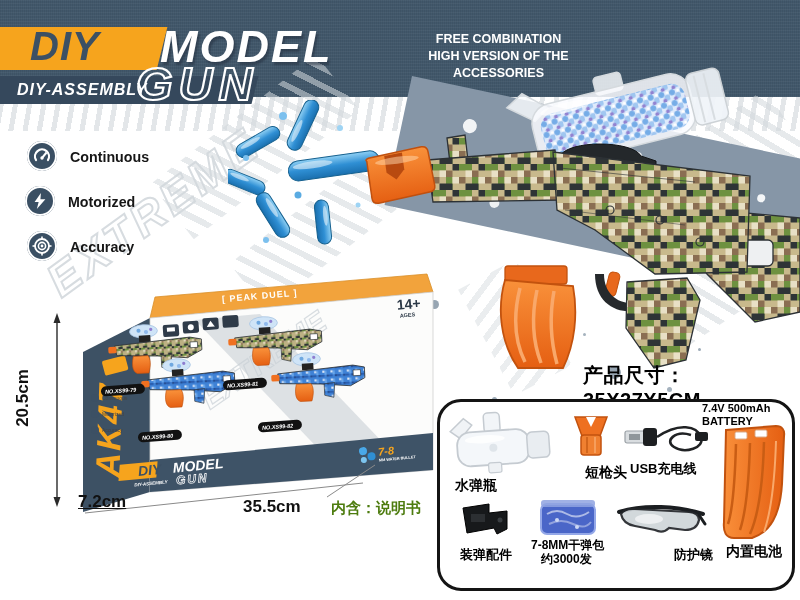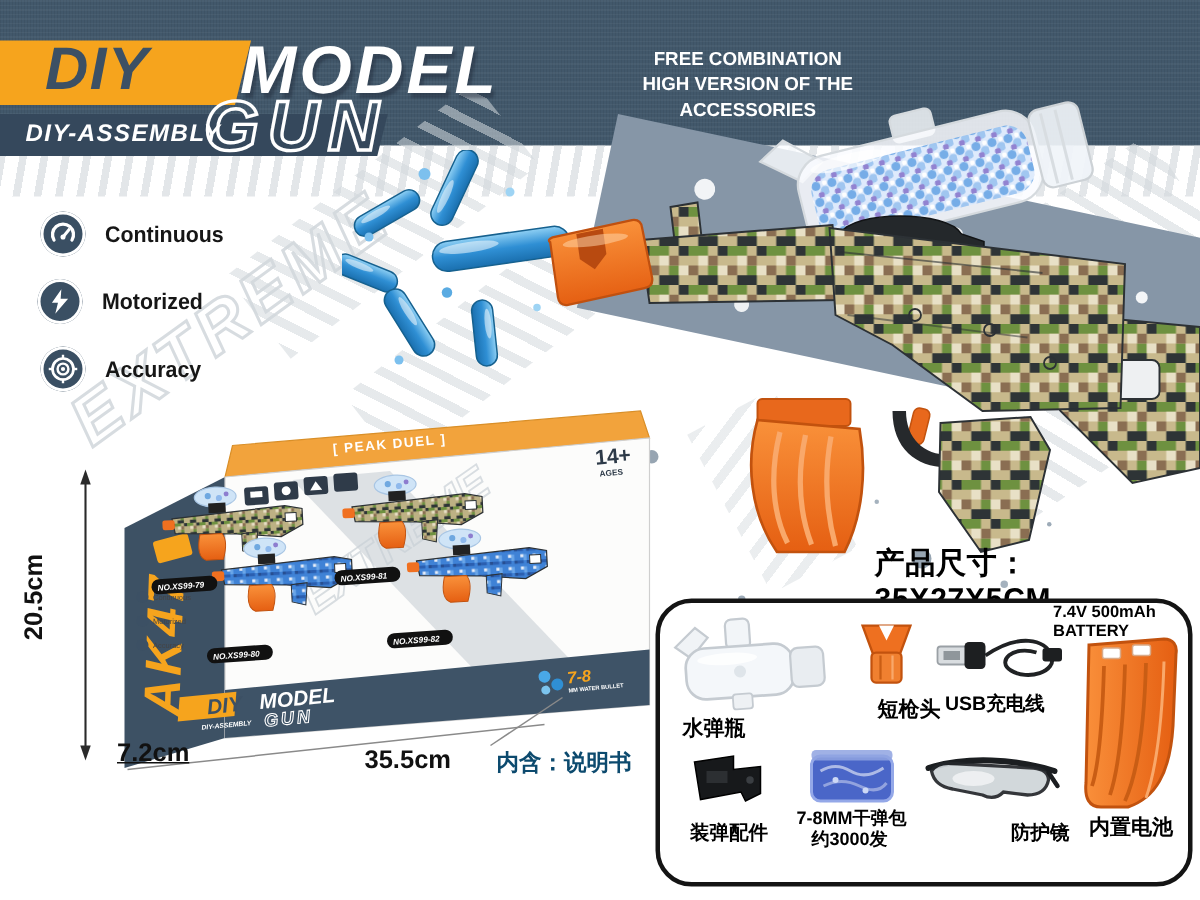--- a/index.html
+++ b/index.html
@@ -52,21 +52,21 @@
   .f1{left:27px;top:141px;} .f2{left:25px;top:186px;} .f3{left:27px;top:231px;}
   .feature-circle{width:30px;height:30px;border-radius:50%;background:#3a4f63;display:flex;
     align-items:center;justify-content:center;flex:0 0 auto;box-shadow:0 0 0 2px #fff inset;}
   .feature-label{font-size:15px;font-weight:bold;color:#161616;transform:scaleX(.95);transform-origin:left;}
 
   
   .dim-label{font-size:17px;font-weight:bold;color:#111;}
   .dim-h{left:-22px;top:388px;width:90px;text-align:center;transform:rotate(-90deg);}
   .dim-d{left:78px;top:492px;text-decoration:underline;} .dim-w{left:243px;top:497px;}
   .size-label{left:583px;top:362px;font-size:20px;font-weight:900;color:#000;letter-spacing:.5px;}
-  .include-note{left:331px;top:499px;font-size:15px;font-weight:900;color:#0c4a6e;}
+  .include-note{left:331px;top:499px;font-size:15px;font-weight:900;color:#4d7c0f;}
 
   
   .acc-panel{left:437px;top:399px;width:352px;height:186px;background:#fff;border:3px solid #141414;
     border-radius:24px;}
   .acc-label{position:absolute;font-weight:bold;color:#000;white-space:nowrap;}
   .battery-spec{left:702px;top:402px;font-size:11px;font-weight:bold;color:#000;line-height:1.2;}
 </style>
 </head>
 <body>
 

